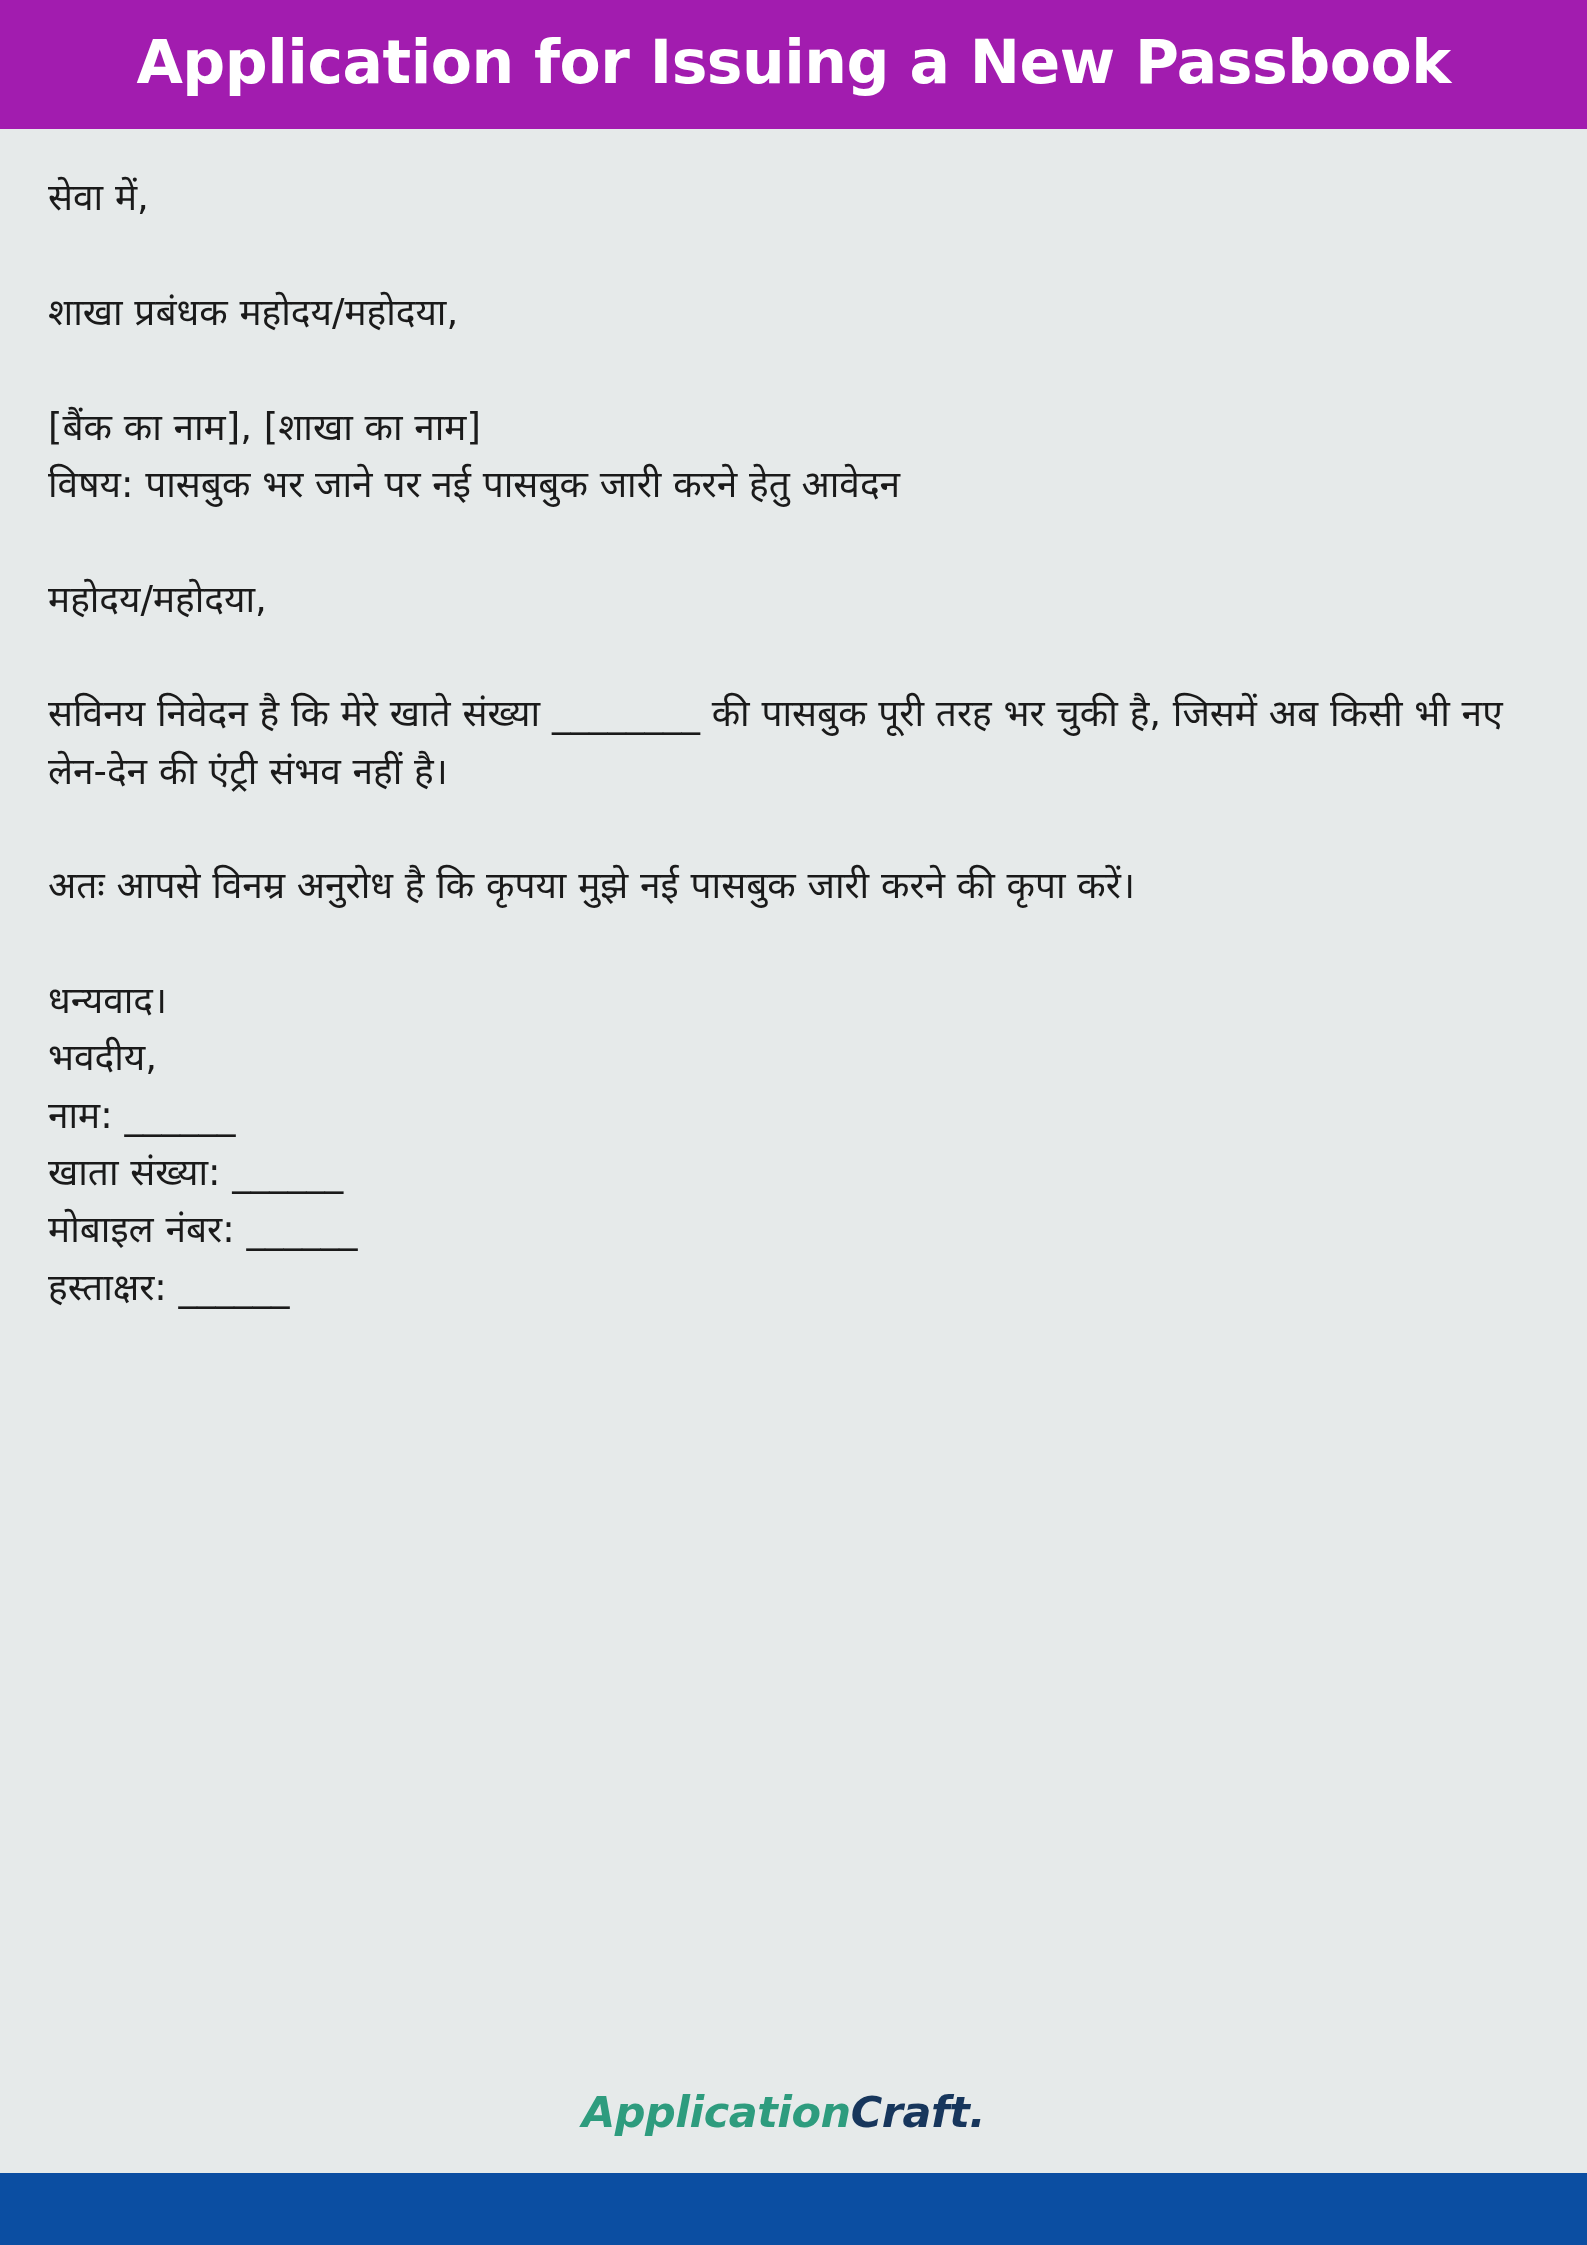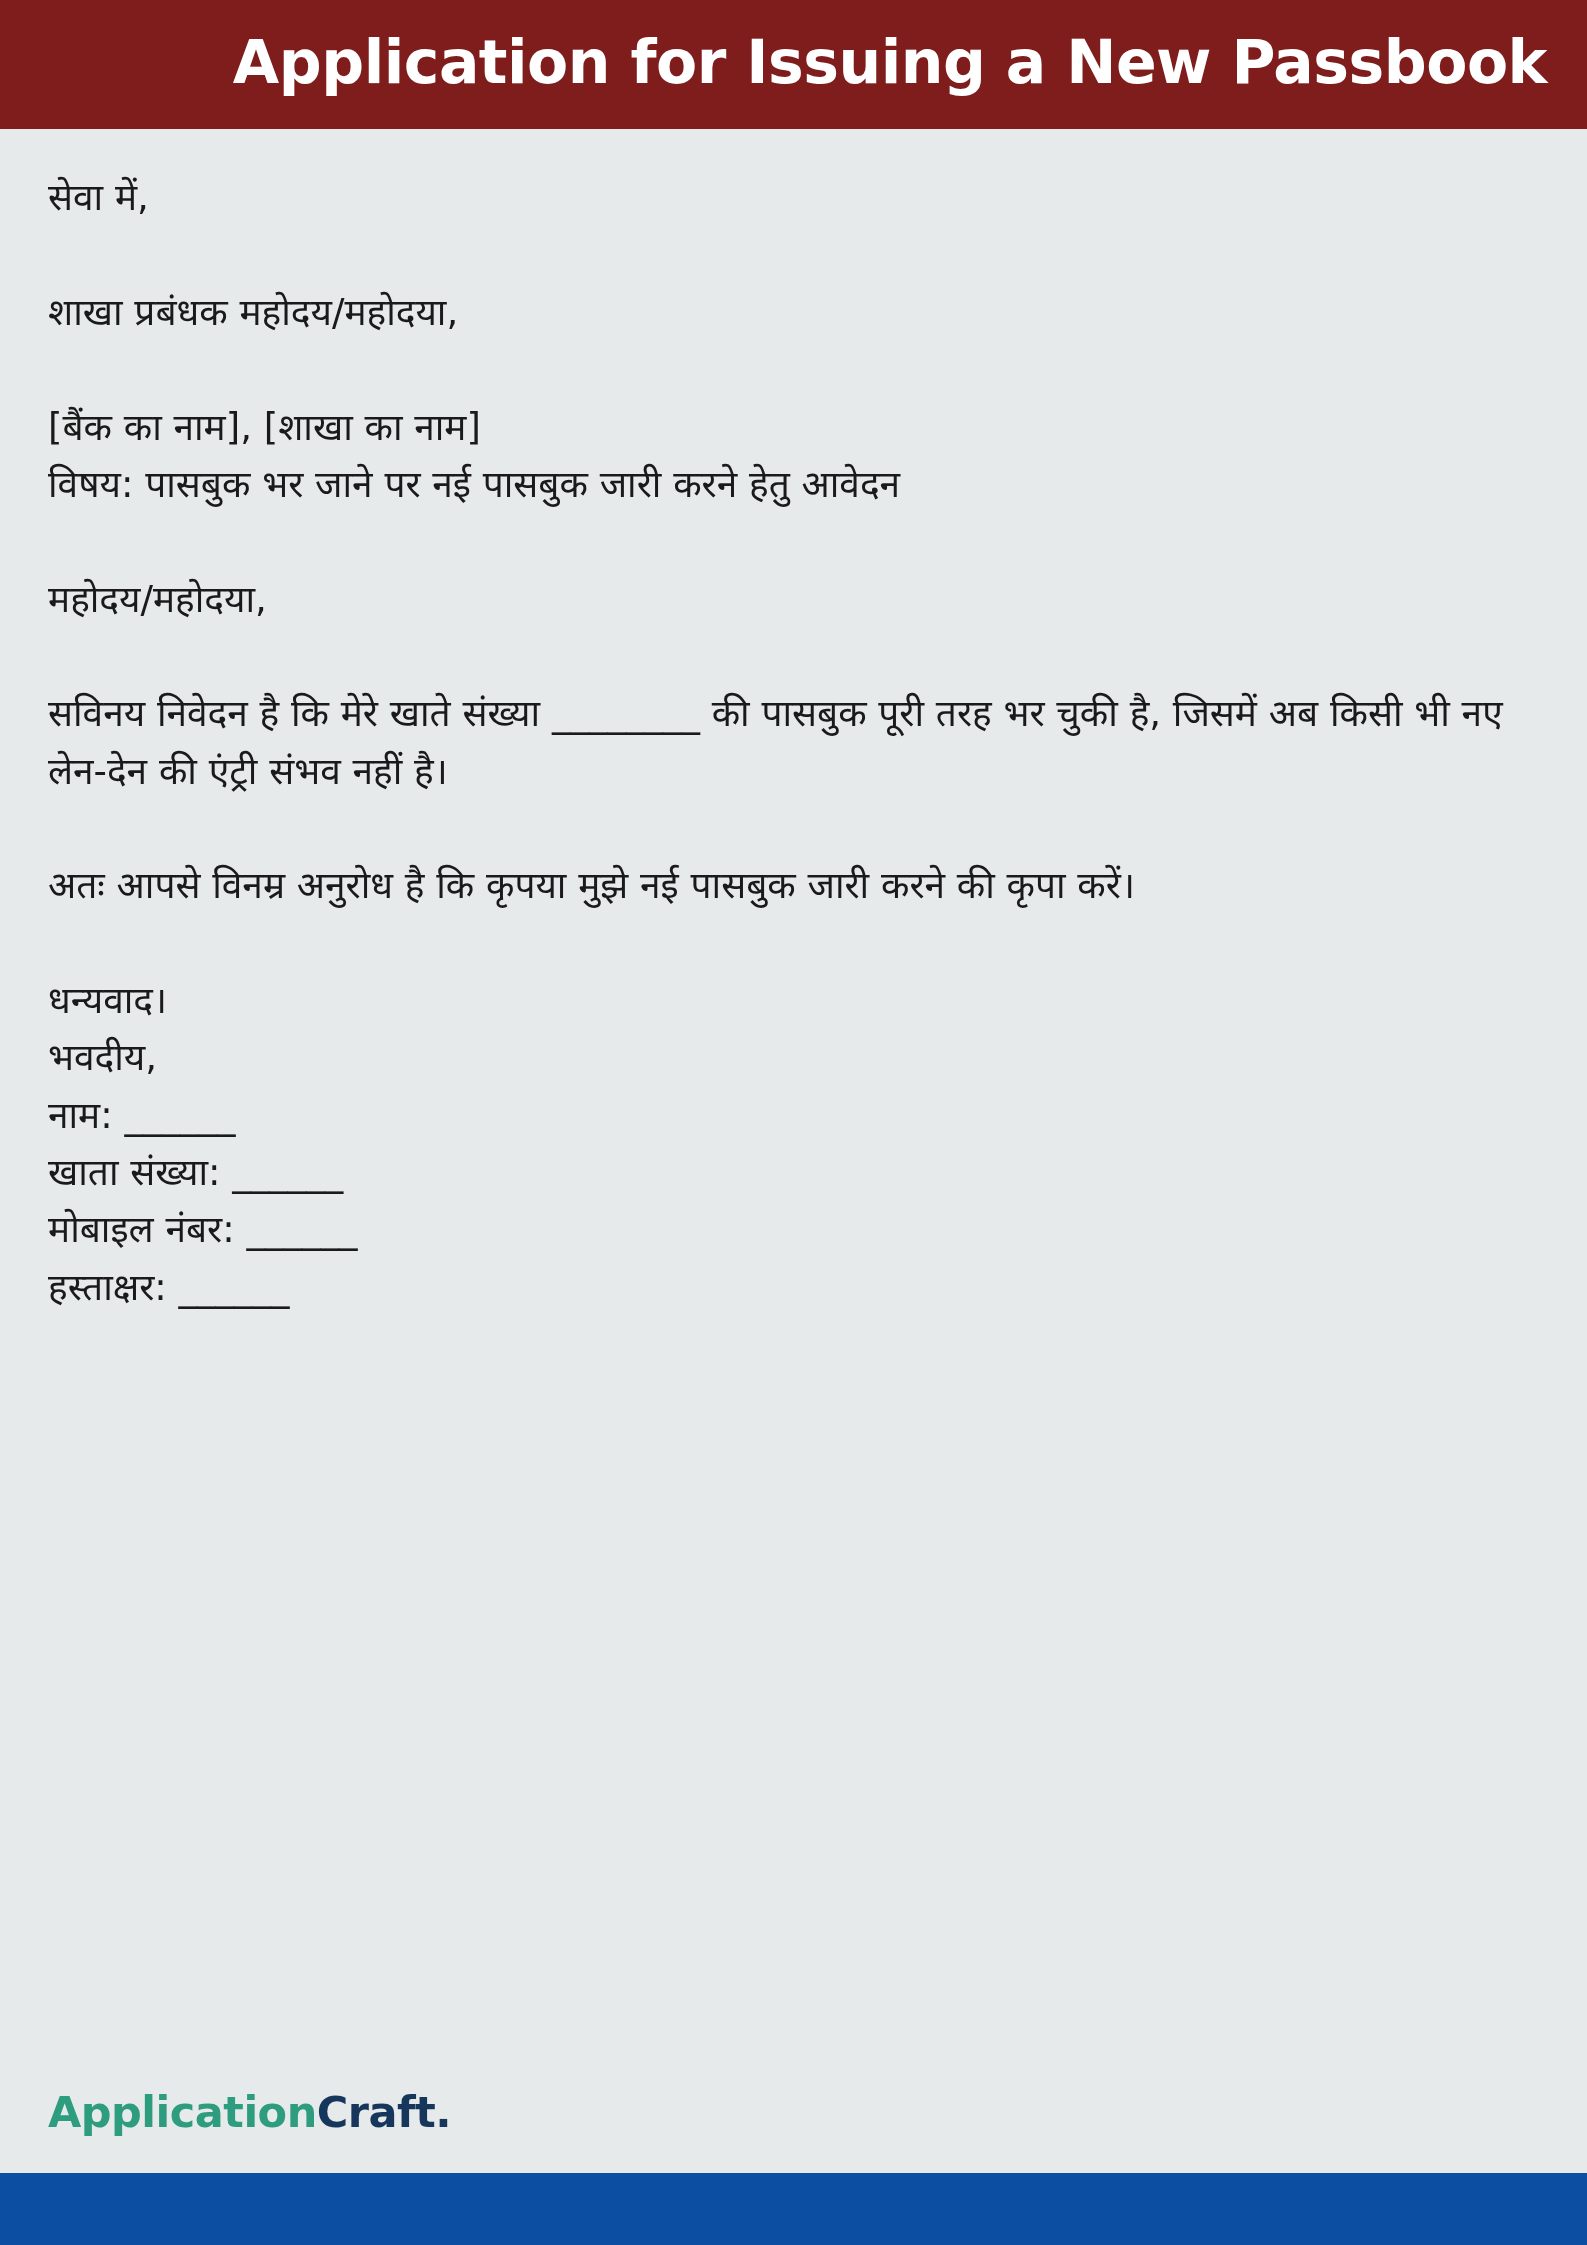--- a/index.html
+++ b/index.html
@@ -16,23 +16,23 @@
   .page {
     position: relative;
     width: 1587px;
     height: 2245px;
     box-sizing: border-box;
     background: #ffffff;
     display: flex;
     flex-direction: column;
   }
   .header-band {
-    background: #7f1d1d;
+    background: #a21caf;
     padding: 26px 40px 30px 40px;
-    text-align: right;
+    text-align: center;
     flex: 0 0 auto;
   }
   .header-title {
     color: #ffffff;
     font-size: 60px;
     line-height: 1.22;
     font-weight: bold;
     font-family: "DejaVu Sans", "Liberation Sans", sans-serif;
     letter-spacing: -0.5px;
     margin: 0;
@@ -51,23 +51,24 @@
     font-family: "DejaVu Sans", "Liberation Sans", sans-serif;
     font-size: 37px;
     line-height: 1.55;
     color: #1a1a1a;
     white-space: pre-wrap;
     flex: 1 1 auto;
   }
   .brand-row {
     flex: 0 0 auto;
     display: flex;
-    justify-content: flex-start;
+    justify-content: center;
     align-items: center;
     padding: 0 20px 26px 0;
+    font-style: italic;
   }
   .brand {
     font-size: 43px;
     font-weight: bold;
     letter-spacing: -0.5px;
     font-family: "DejaVu Sans", "Liberation Sans", sans-serif;
   }
   .brand .app { color: #2e9c7e; }
   .brand .craft { color: #17365c; }
   .brand .dot { color: #17365c; }

